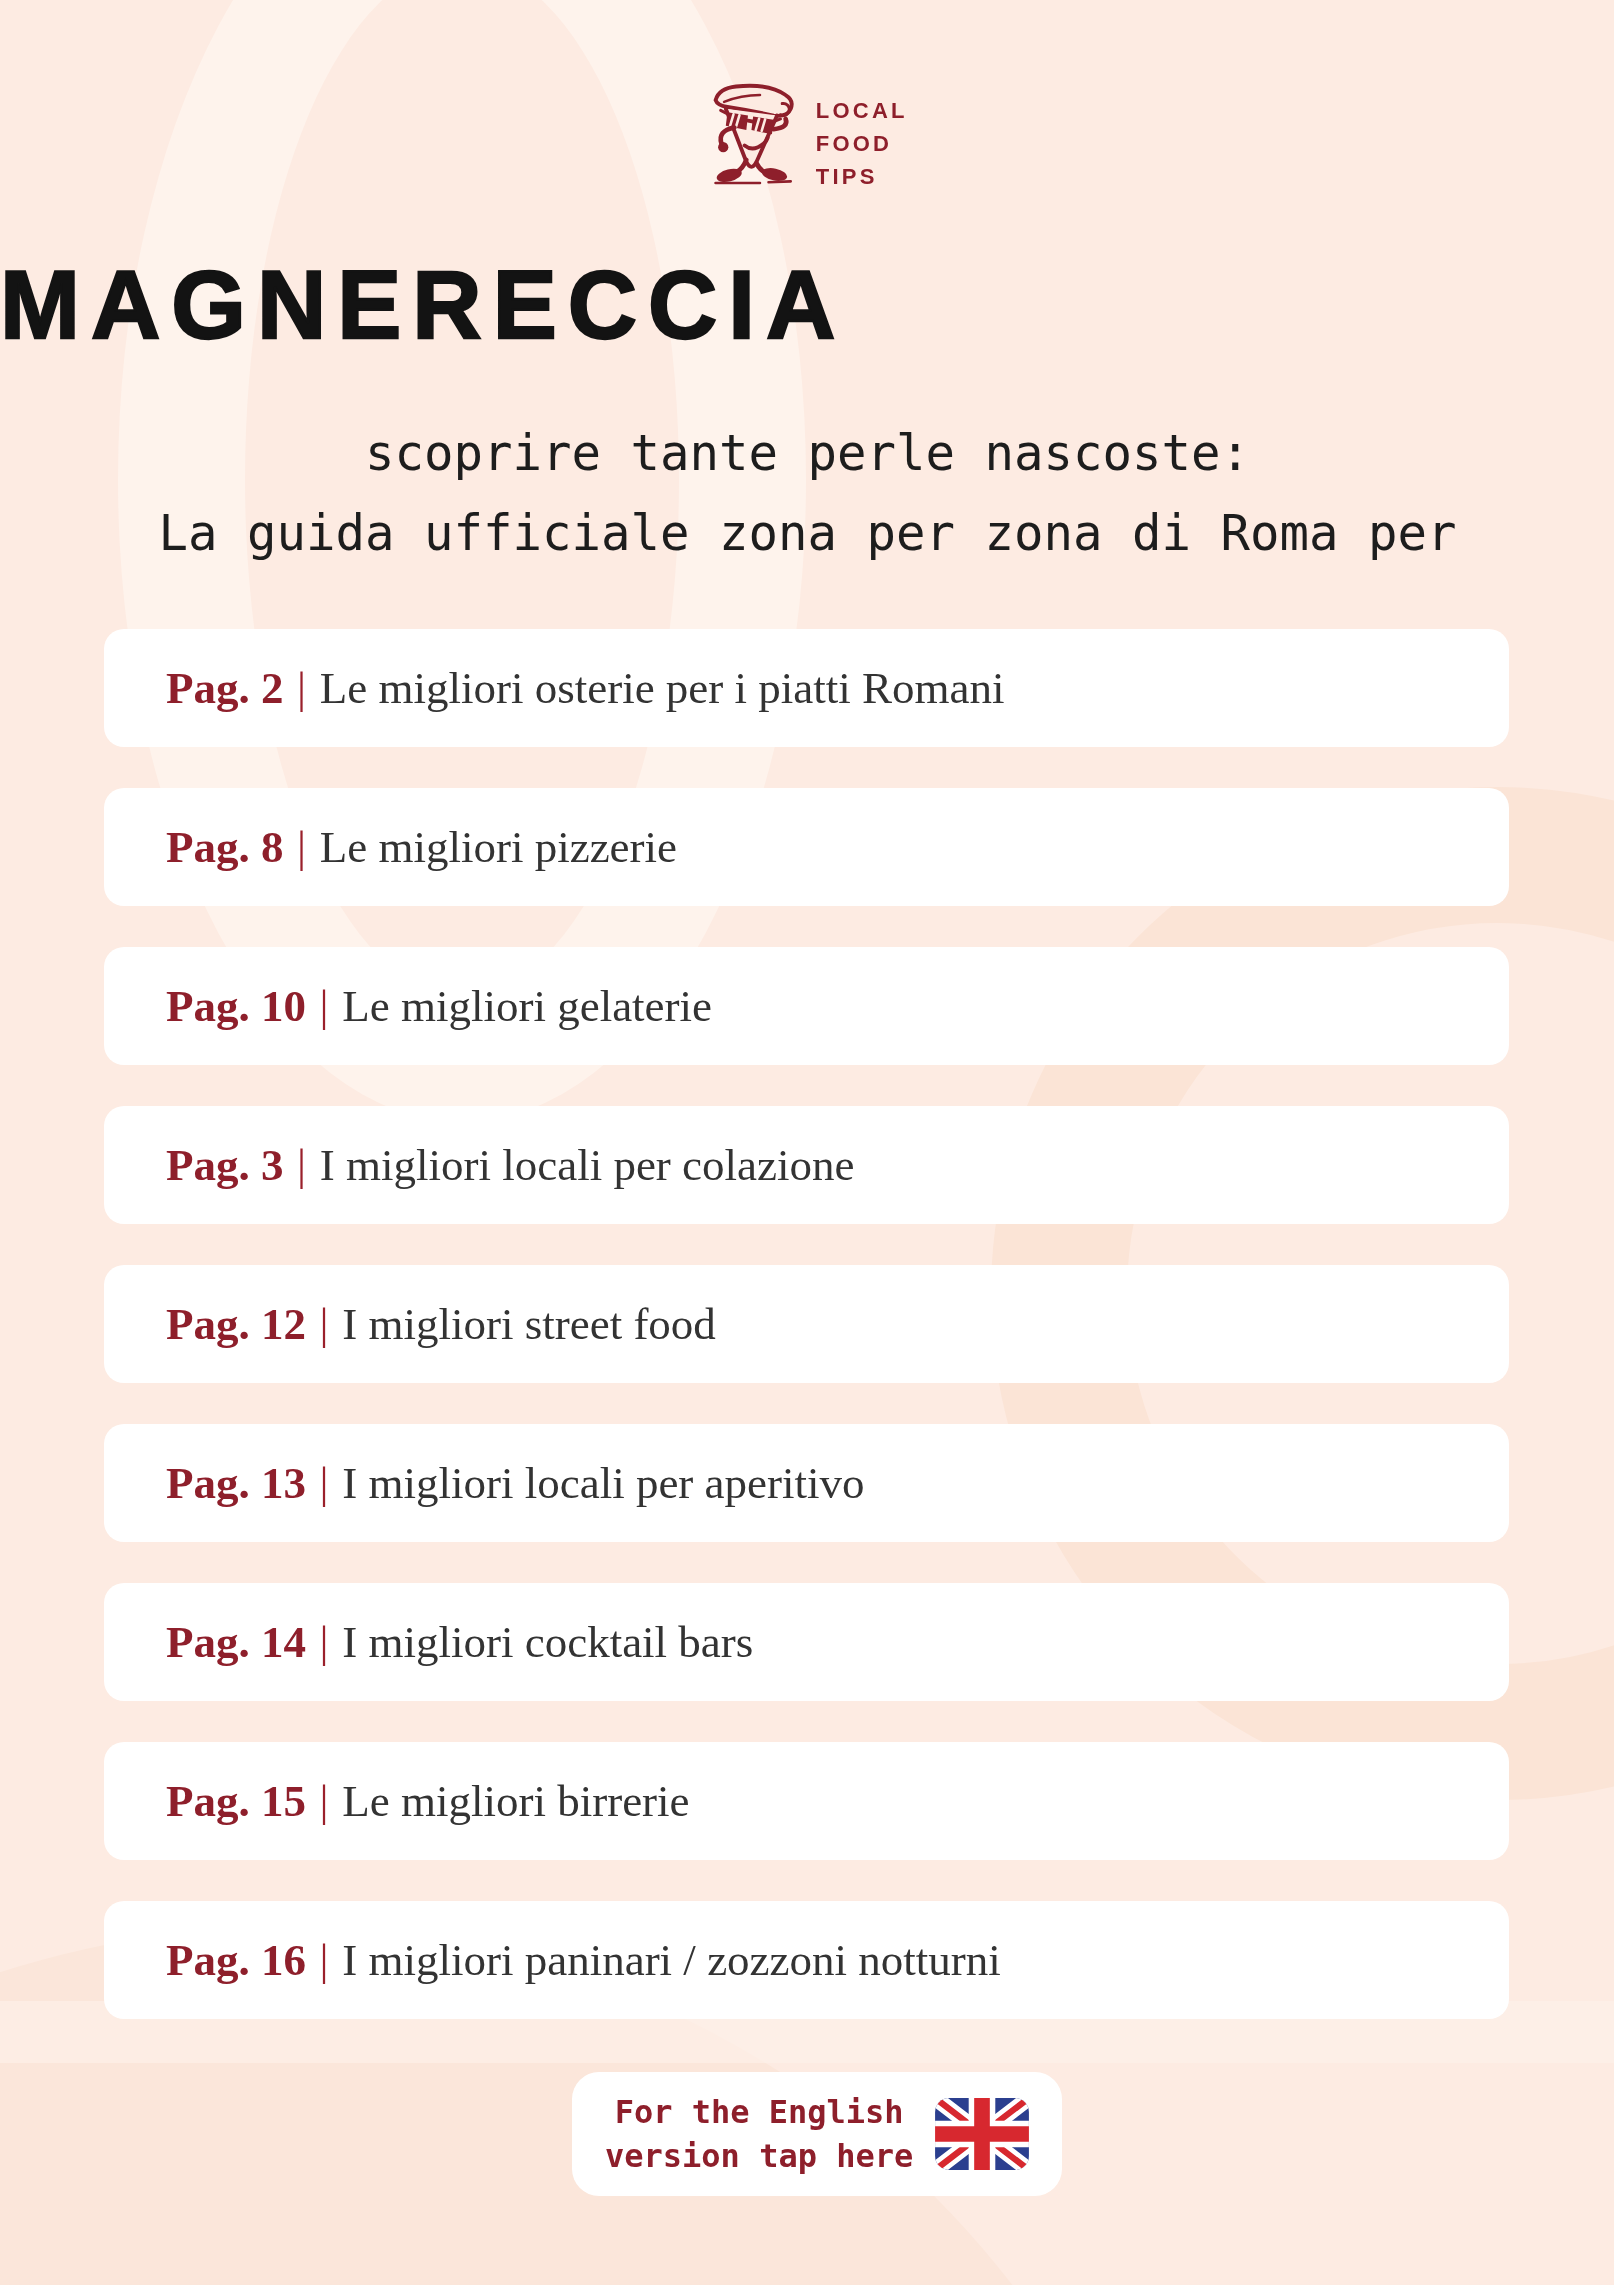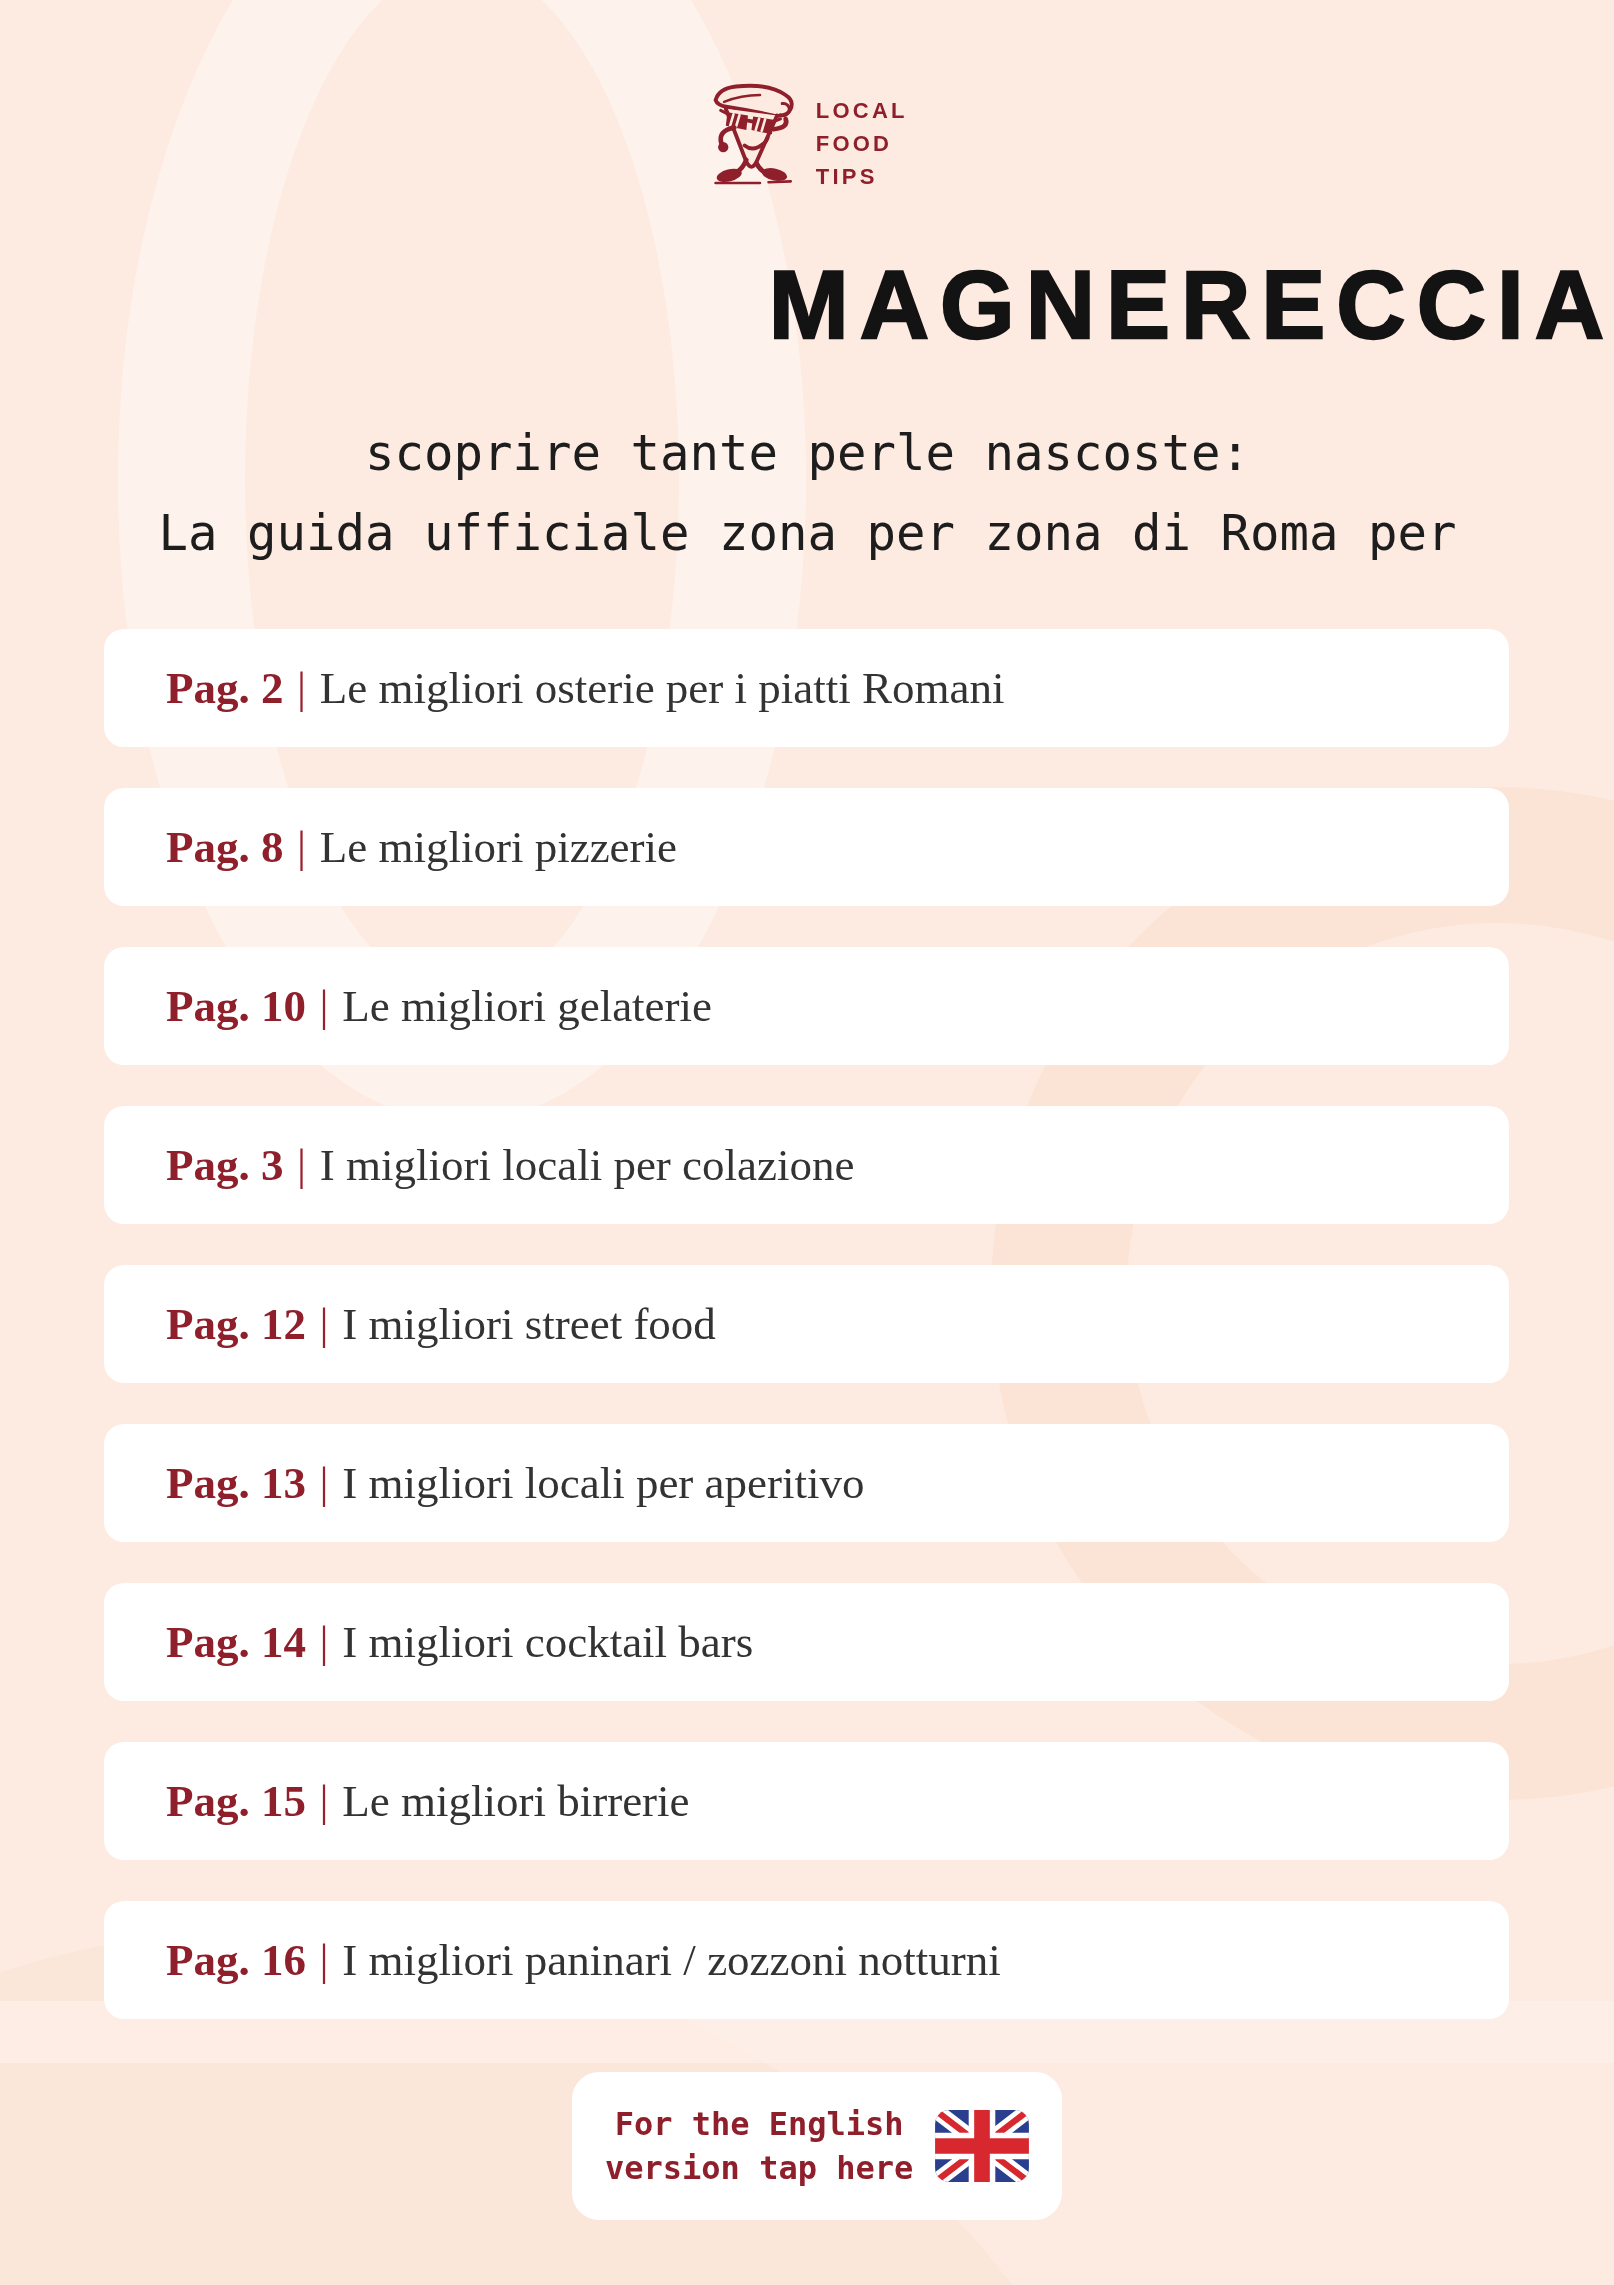--- a/index.html
+++ b/index.html
@@ -34,21 +34,21 @@
     display:flex;justify-content:center;align-items:flex-end;gap:14.5px;
   }
   .logo-text{display:flex;flex-direction:column;gap:7.2px;}
   .logo-text div{
     font-family:"Liberation Sans",sans-serif;font-weight:bold;
     font-size:22px;letter-spacing:3.2px;color:#8e1f2b;
   }
   
   .title{
     position:absolute;z-index:2;top:255px;left:0;width:100%;
-    text-align:right;font-family:"Liberation Sans",sans-serif;
+    text-align:left;font-family:"Liberation Sans",sans-serif;
     font-weight:bold;font-size:96px;line-height:100px;letter-spacing:11px;
     color:#131313;-webkit-text-stroke:2.3px #131313;
   }
   .subtitle{
     position:absolute;z-index:2;top:414px;left:0;width:100%;
     text-align:center;font-size:49px;line-height:80px;color:#1d1d1d;
   }
   
   .toc{
     position:absolute;z-index:2;top:629px;left:104px;width:1405px;
@@ -60,21 +60,21 @@
     box-sizing:border-box;font-size:45px;white-space:pre;cursor:pointer;font-family:Liberation Serif, serif;
   }
   .card .pg{color:#8e1f2b;font-weight:bold;}
   .card .sep{color:#9a202b;margin:0 13.6px;}
   .card .ttl{color:#333333;}
   
   .footer-btn{
     position:absolute;z-index:2;top:2072px;left:572px;
     background:#ffffff;border-radius:27px;
     display:flex;align-items:center;gap:22px;
-    padding:30px 33px;cursor:pointer;
+    padding:18px 33px;cursor:pointer;
   }
   .footer-text{
     font-size:32px;line-height:44px;font-weight:bold;
     color:#8e1f2b;text-align:center;
   }
   .flag{width:94px;height:72px;display:block;}
 </style>
 </head>
 <body>
 

